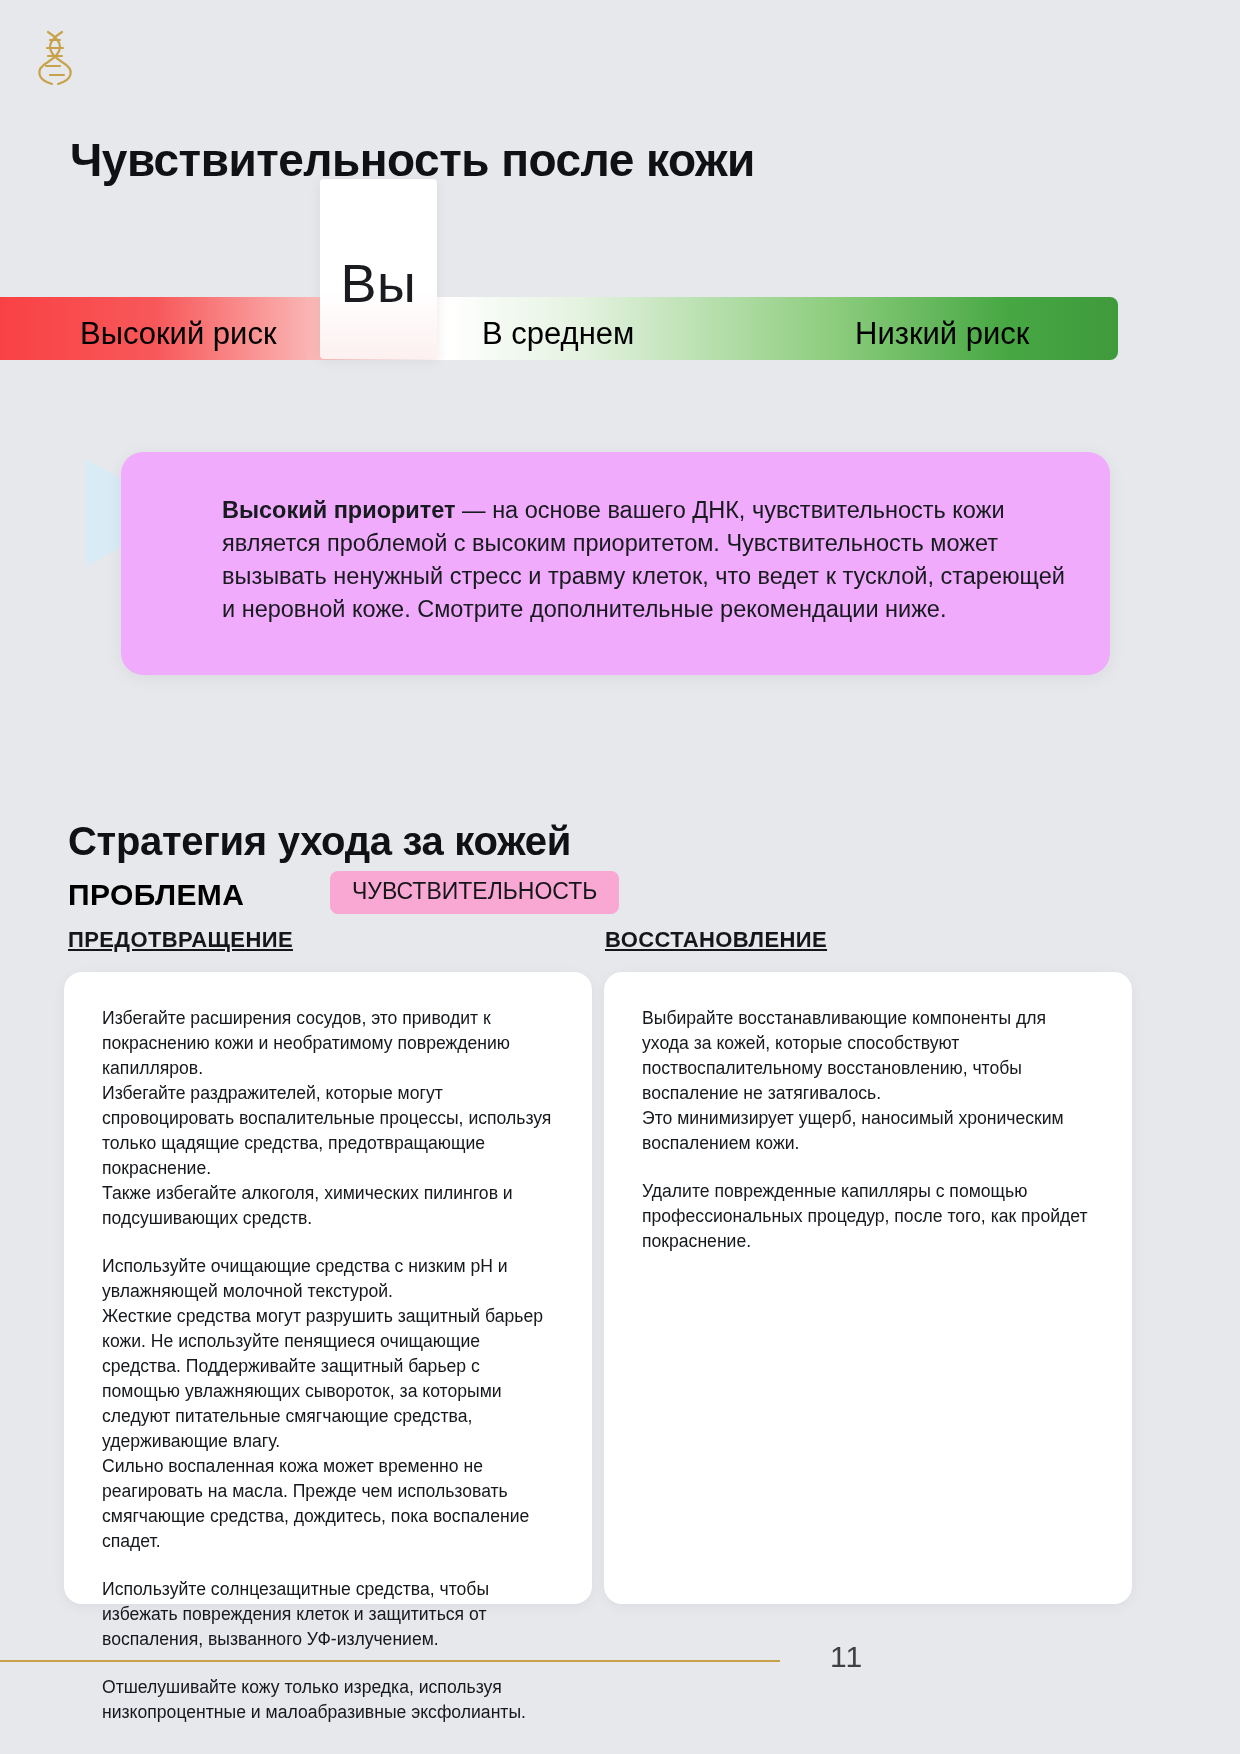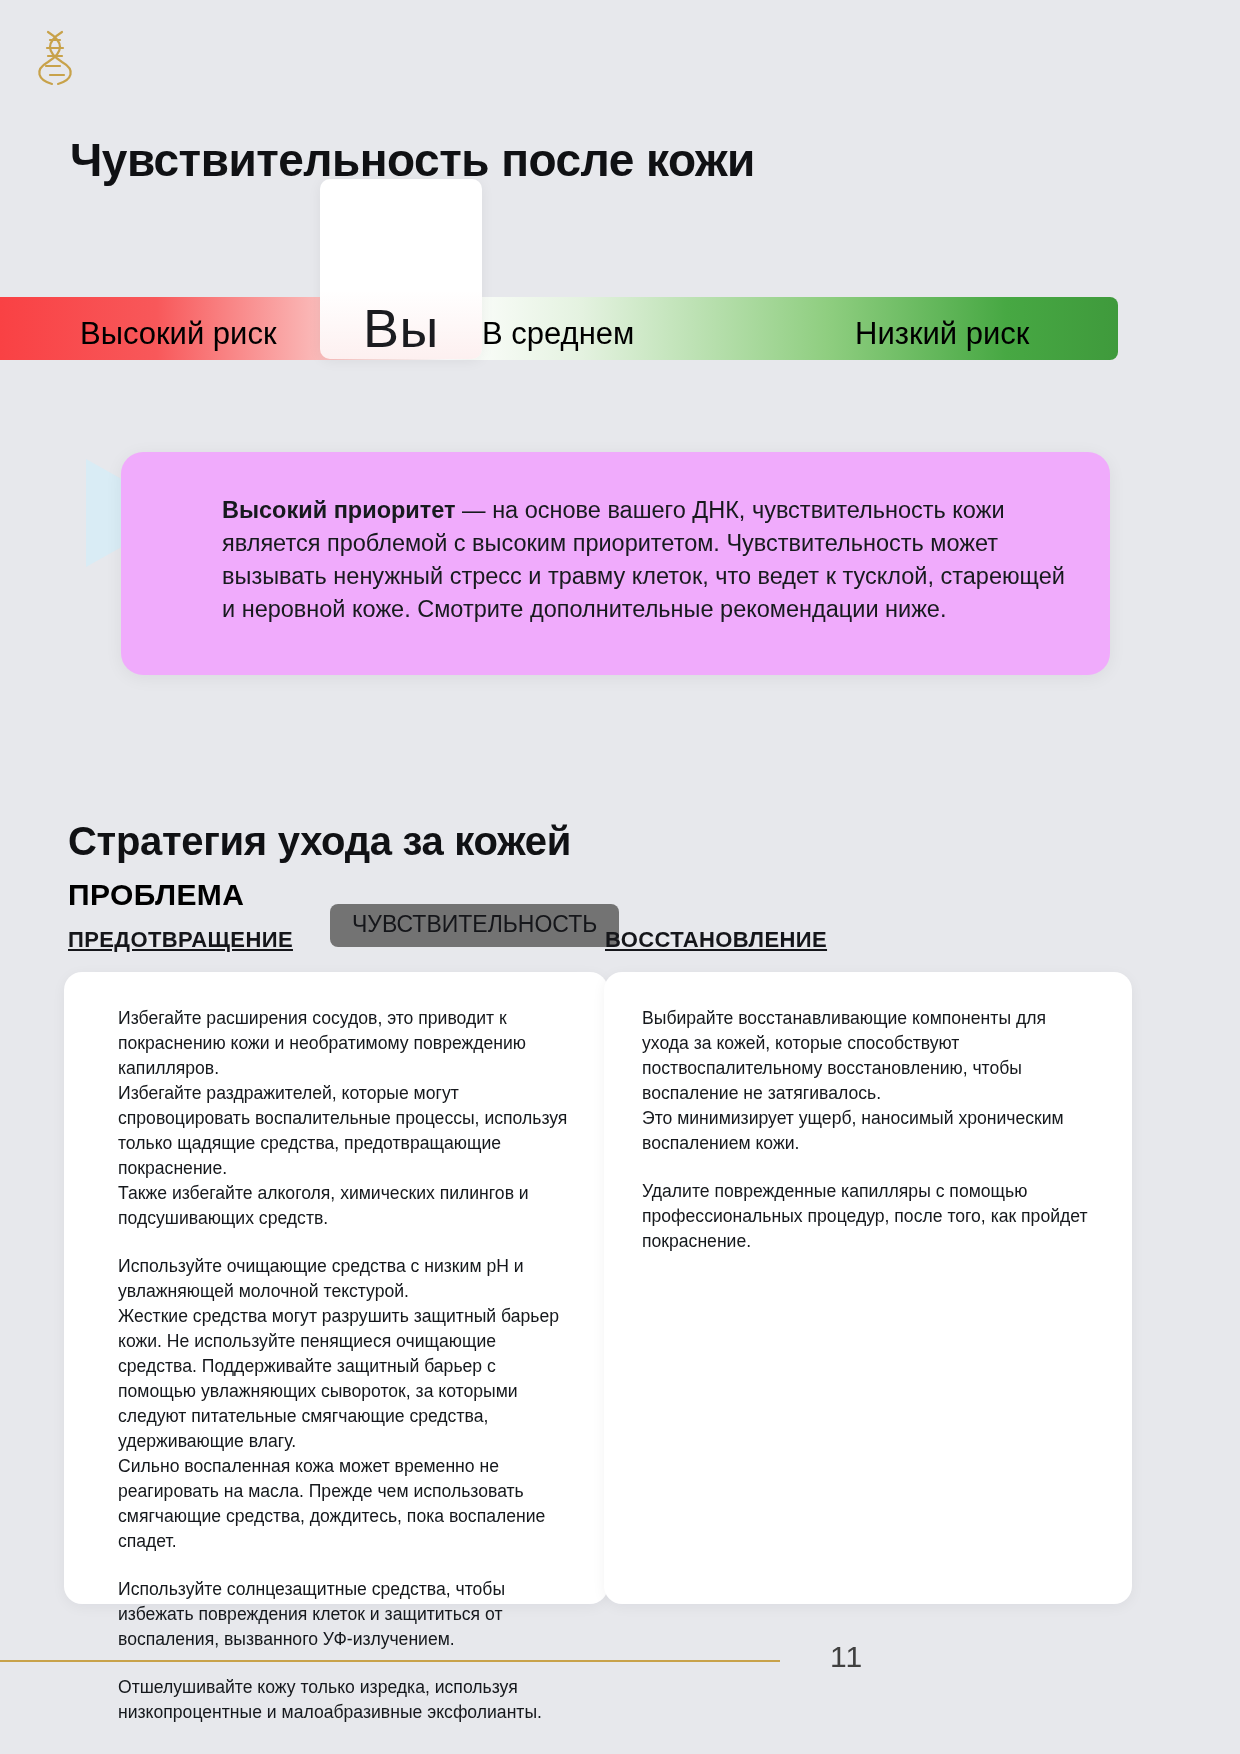--- a/index.html
+++ b/index.html
@@ -62,27 +62,27 @@
     white-space: nowrap;
   }
   .scale-label.left { left: 80px; }
   .scale-label.mid  { left: 482px; }
   .scale-label.right{ left: 855px; }
 
   .you-marker {
     position: absolute;
     left: 320px;
     top: -118px;
-    width: 162px;
+    width: 117px;
     height: 180px;
-    border-radius: 10px;
+    border-radius: 4px;
     background: linear-gradient(to bottom, #ffffff 0%, #ffffff 62%, #fdf0f0 100%);
     box-shadow: 0 2px 14px rgba(0,0,0,0.06);
     display: flex;
-    align-items: flex-end;
+    align-items: center;
     justify-content: center;
   }
   .you-marker span {
     margin-top: 28px;
     font-size: 54px;
     color: #1b1c20;
     letter-spacing: 0.5px;
   }
 
   
@@ -132,24 +132,24 @@
     position: absolute;
     top: 878px;
     left: 68px;
     font-size: 30px;
     font-weight: bold;
     letter-spacing: 0.4px;
     color: #000000;
   }
   .problem-chip {
     position: absolute;
-    top: 904px;
+    top: 871px;
     left: 330px;
     padding: 7px 22px 9px 22px;
-    background: #737373;
+    background: #f9a8d4;
     border-radius: 8px;
     font-size: 23px;
     color: #15161a;
     white-space: nowrap;
   }
 
   .col-head {
     position: absolute;
     top: 927px;
     font-size: 22px;
@@ -163,21 +163,21 @@
 
   .card {
     position: absolute;
     top: 972px;
     width: 528px;
     height: 632px;
     background: #fff;
     border-radius: 18px;
     box-shadow: 0 3px 14px rgba(20,25,40,0.05);
   }
-  .card.left  { left: 64px; padding-left: 16px; }
+  .card.left  { left: 64px; }
   .card.right { left: 604px; }
 
   .card-body {
     padding: 34px 38px 0 38px;
     font-size: 17.6px;
     line-height: 25px;
     color: #15181c;
   }
   .card-body p { margin: 0 0 23px 0; }
   .card-body p:last-child { margin-bottom: 0; }

